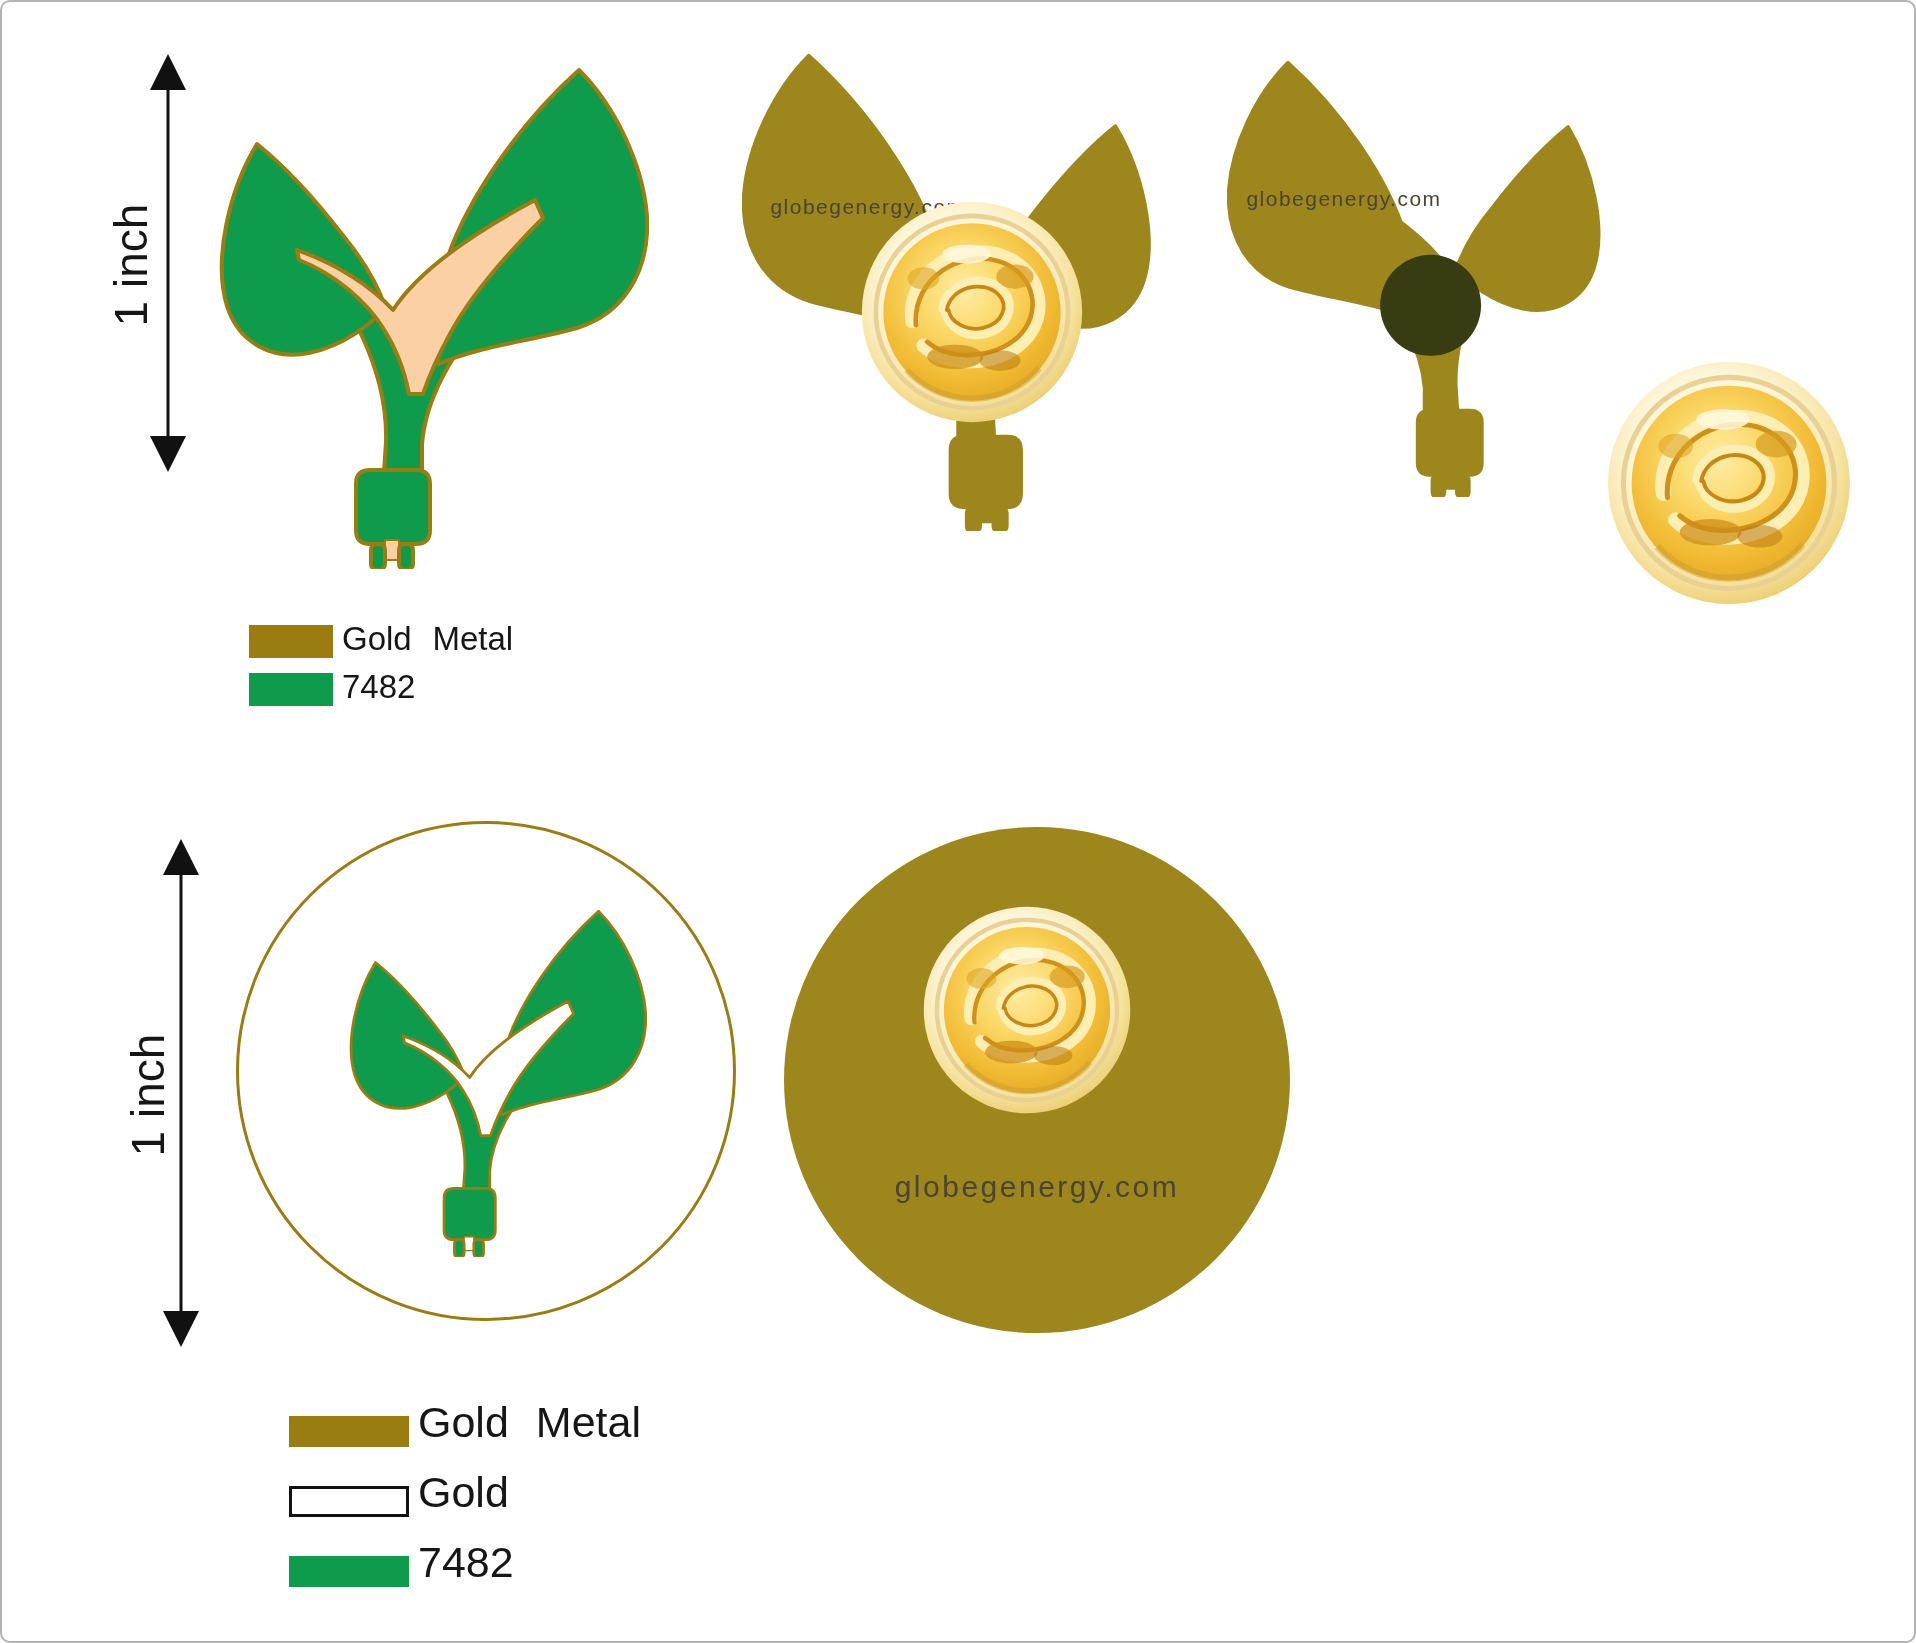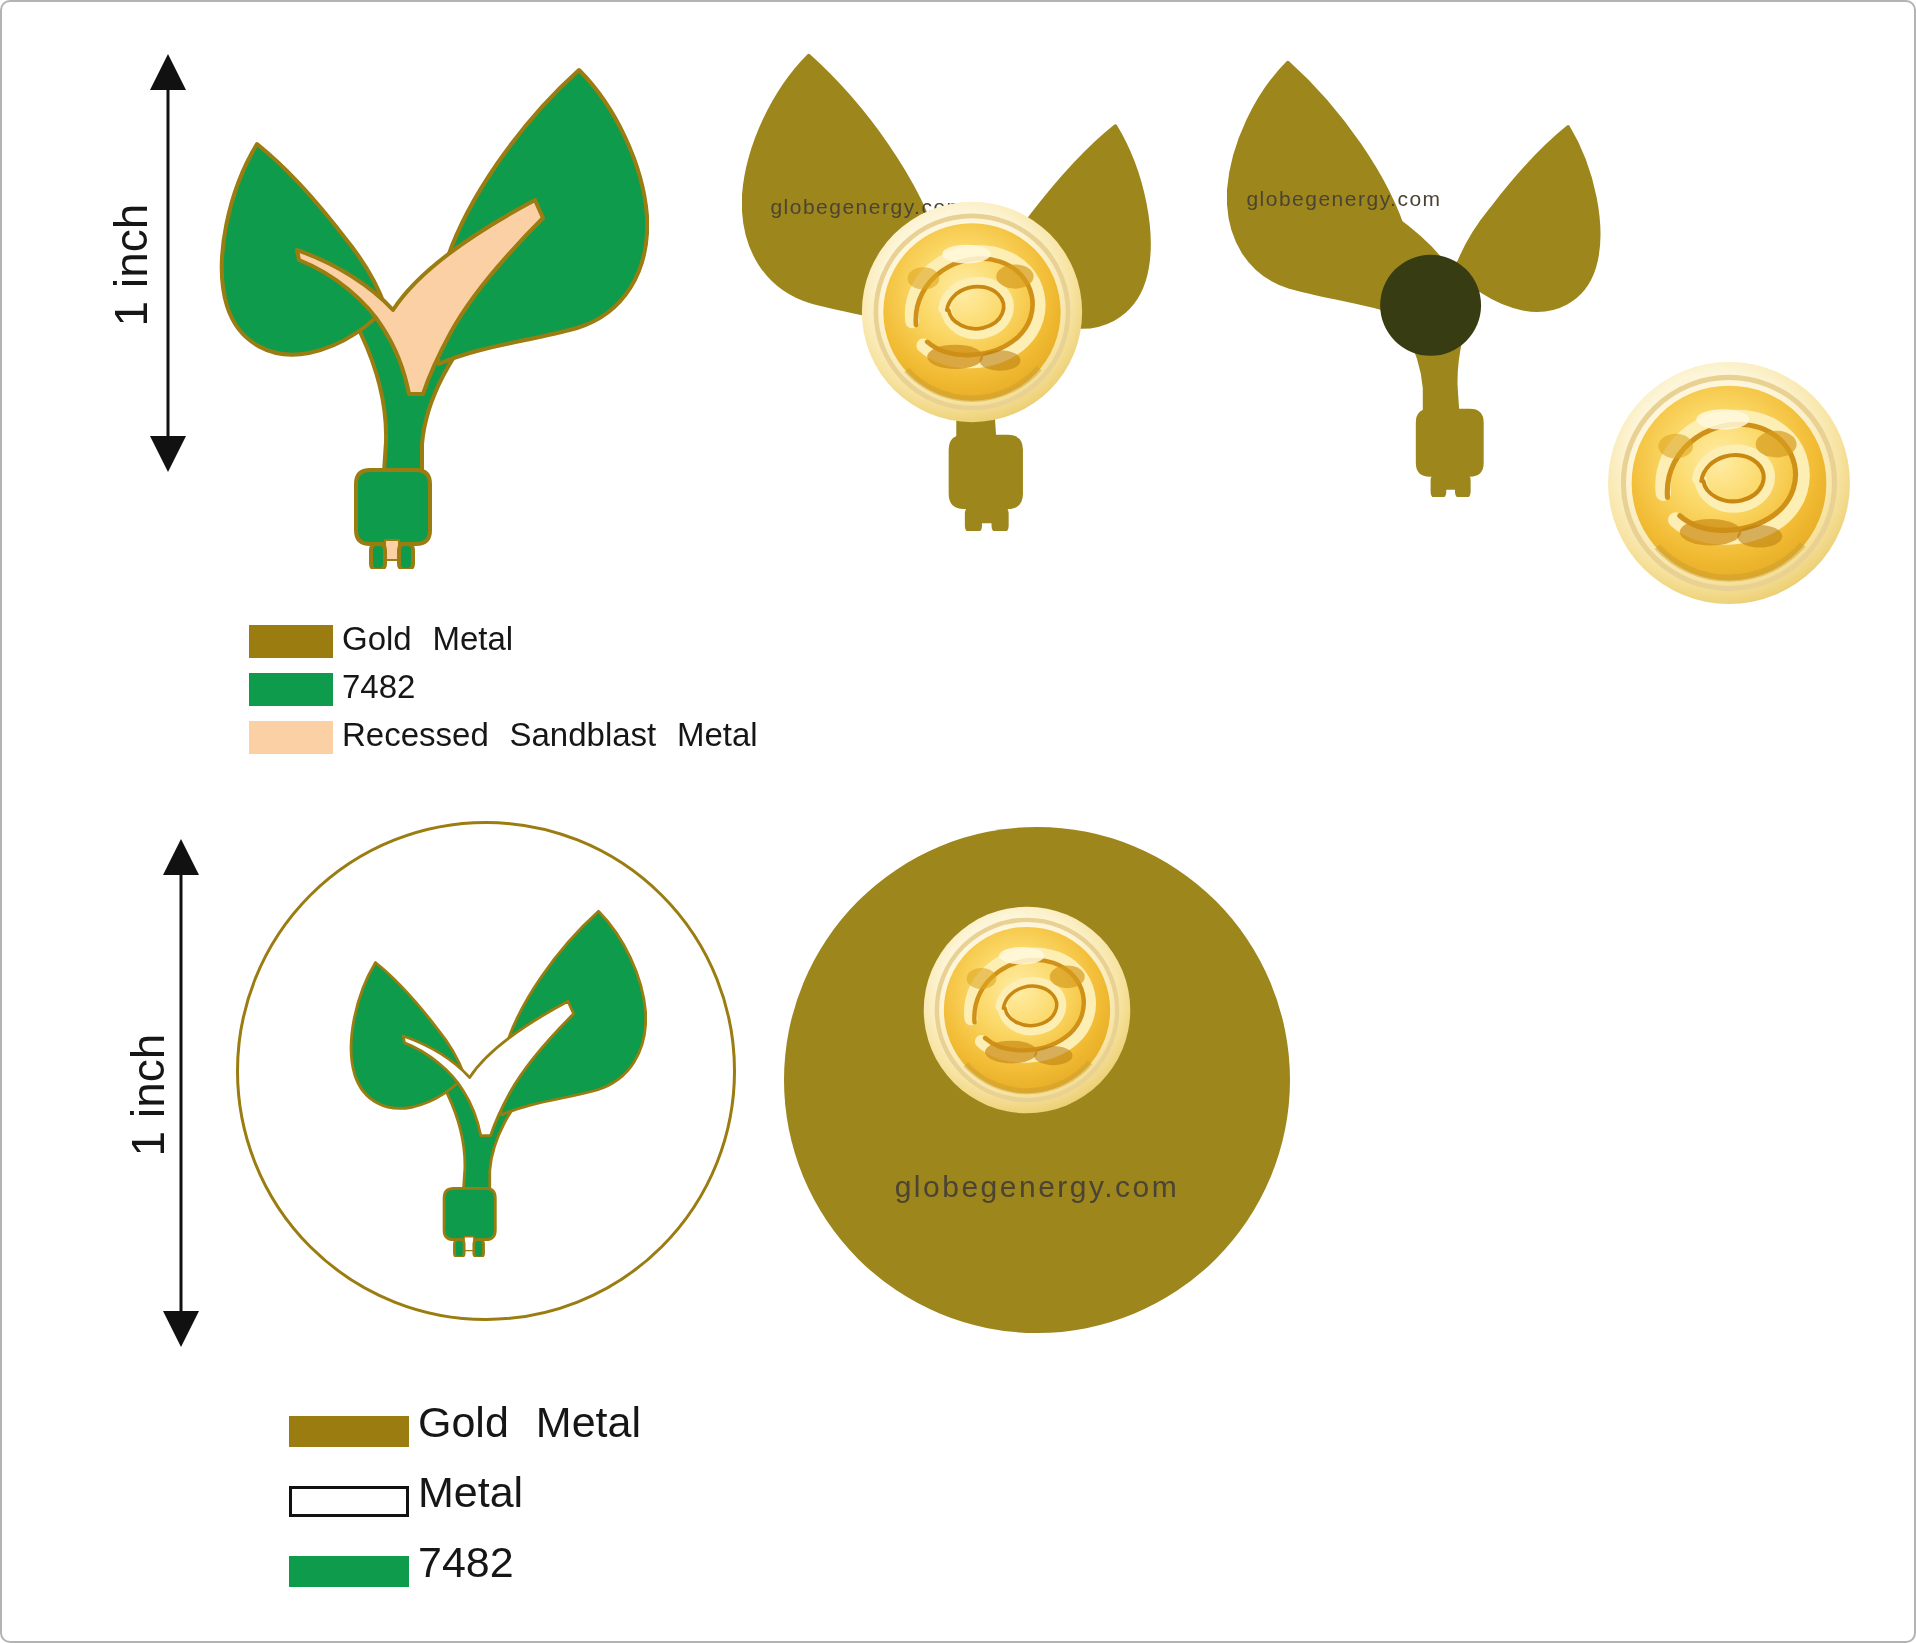--- a/index.html
+++ b/index.html
@@ -132,24 +132,20 @@
 
   <div class="abs legend legend-top" style="left:247px; top:618px;">
     <div class="row">
       <span class="swatch" style="background: rgb(154, 124, 16);"></span>
       <span class="legend-label">Gold Metal</span>
     </div>
     <div class="row">
       <span class="swatch" style="background: rgb(15, 155, 76);"></span>
       <span class="legend-label">7482</span>
     </div>
-    <div class="row">
-      <span class="swatch" style="background: rgb(251, 208, 165);"></span>
-      <span class="legend-label">Recessed Sandblast Metal</span>
-    </div>
   </div>
 
   <svg class="abs" style="left:153px; top:835px;" width="52" height="512">
     <line x1="26" y1="18" x2="26" y2="494" stroke="#111" stroke-width="3"></line>
     <polygon points="26,2 8,38 44,38" fill="#111"></polygon>
     <polygon points="26,510 8,474 44,474" fill="#111"></polygon>
   </svg>
   <div class="abs dim-label" style="left:36px; top:1068px;">1 inch</div>
 
   <div class="abs round-front" style="left:234px; top:819px;"></div>
@@ -163,21 +159,21 @@
   </svg>
   <div class="abs watermark big" style="left:835px; top:1168px;">globegenergy.com</div>
 
   <div class="abs legend legend-bottom" style="left:287px; top:1396px;">
     <div class="row">
       <span class="swatch" style="background: rgb(154, 124, 16);"></span>
       <span class="legend-label">Gold Metal</span>
     </div>
     <div class="row">
       <span class="swatch bordered"></span>
-      <span class="legend-label">Metal</span>
+      <span class="legend-label">Gold</span>
     </div>
     <div class="row">
       <span class="swatch" style="background: rgb(15, 155, 76);"></span>
       <span class="legend-label">7482</span>
     </div>
   </div>
 
 </div>
 
 </body></html>

